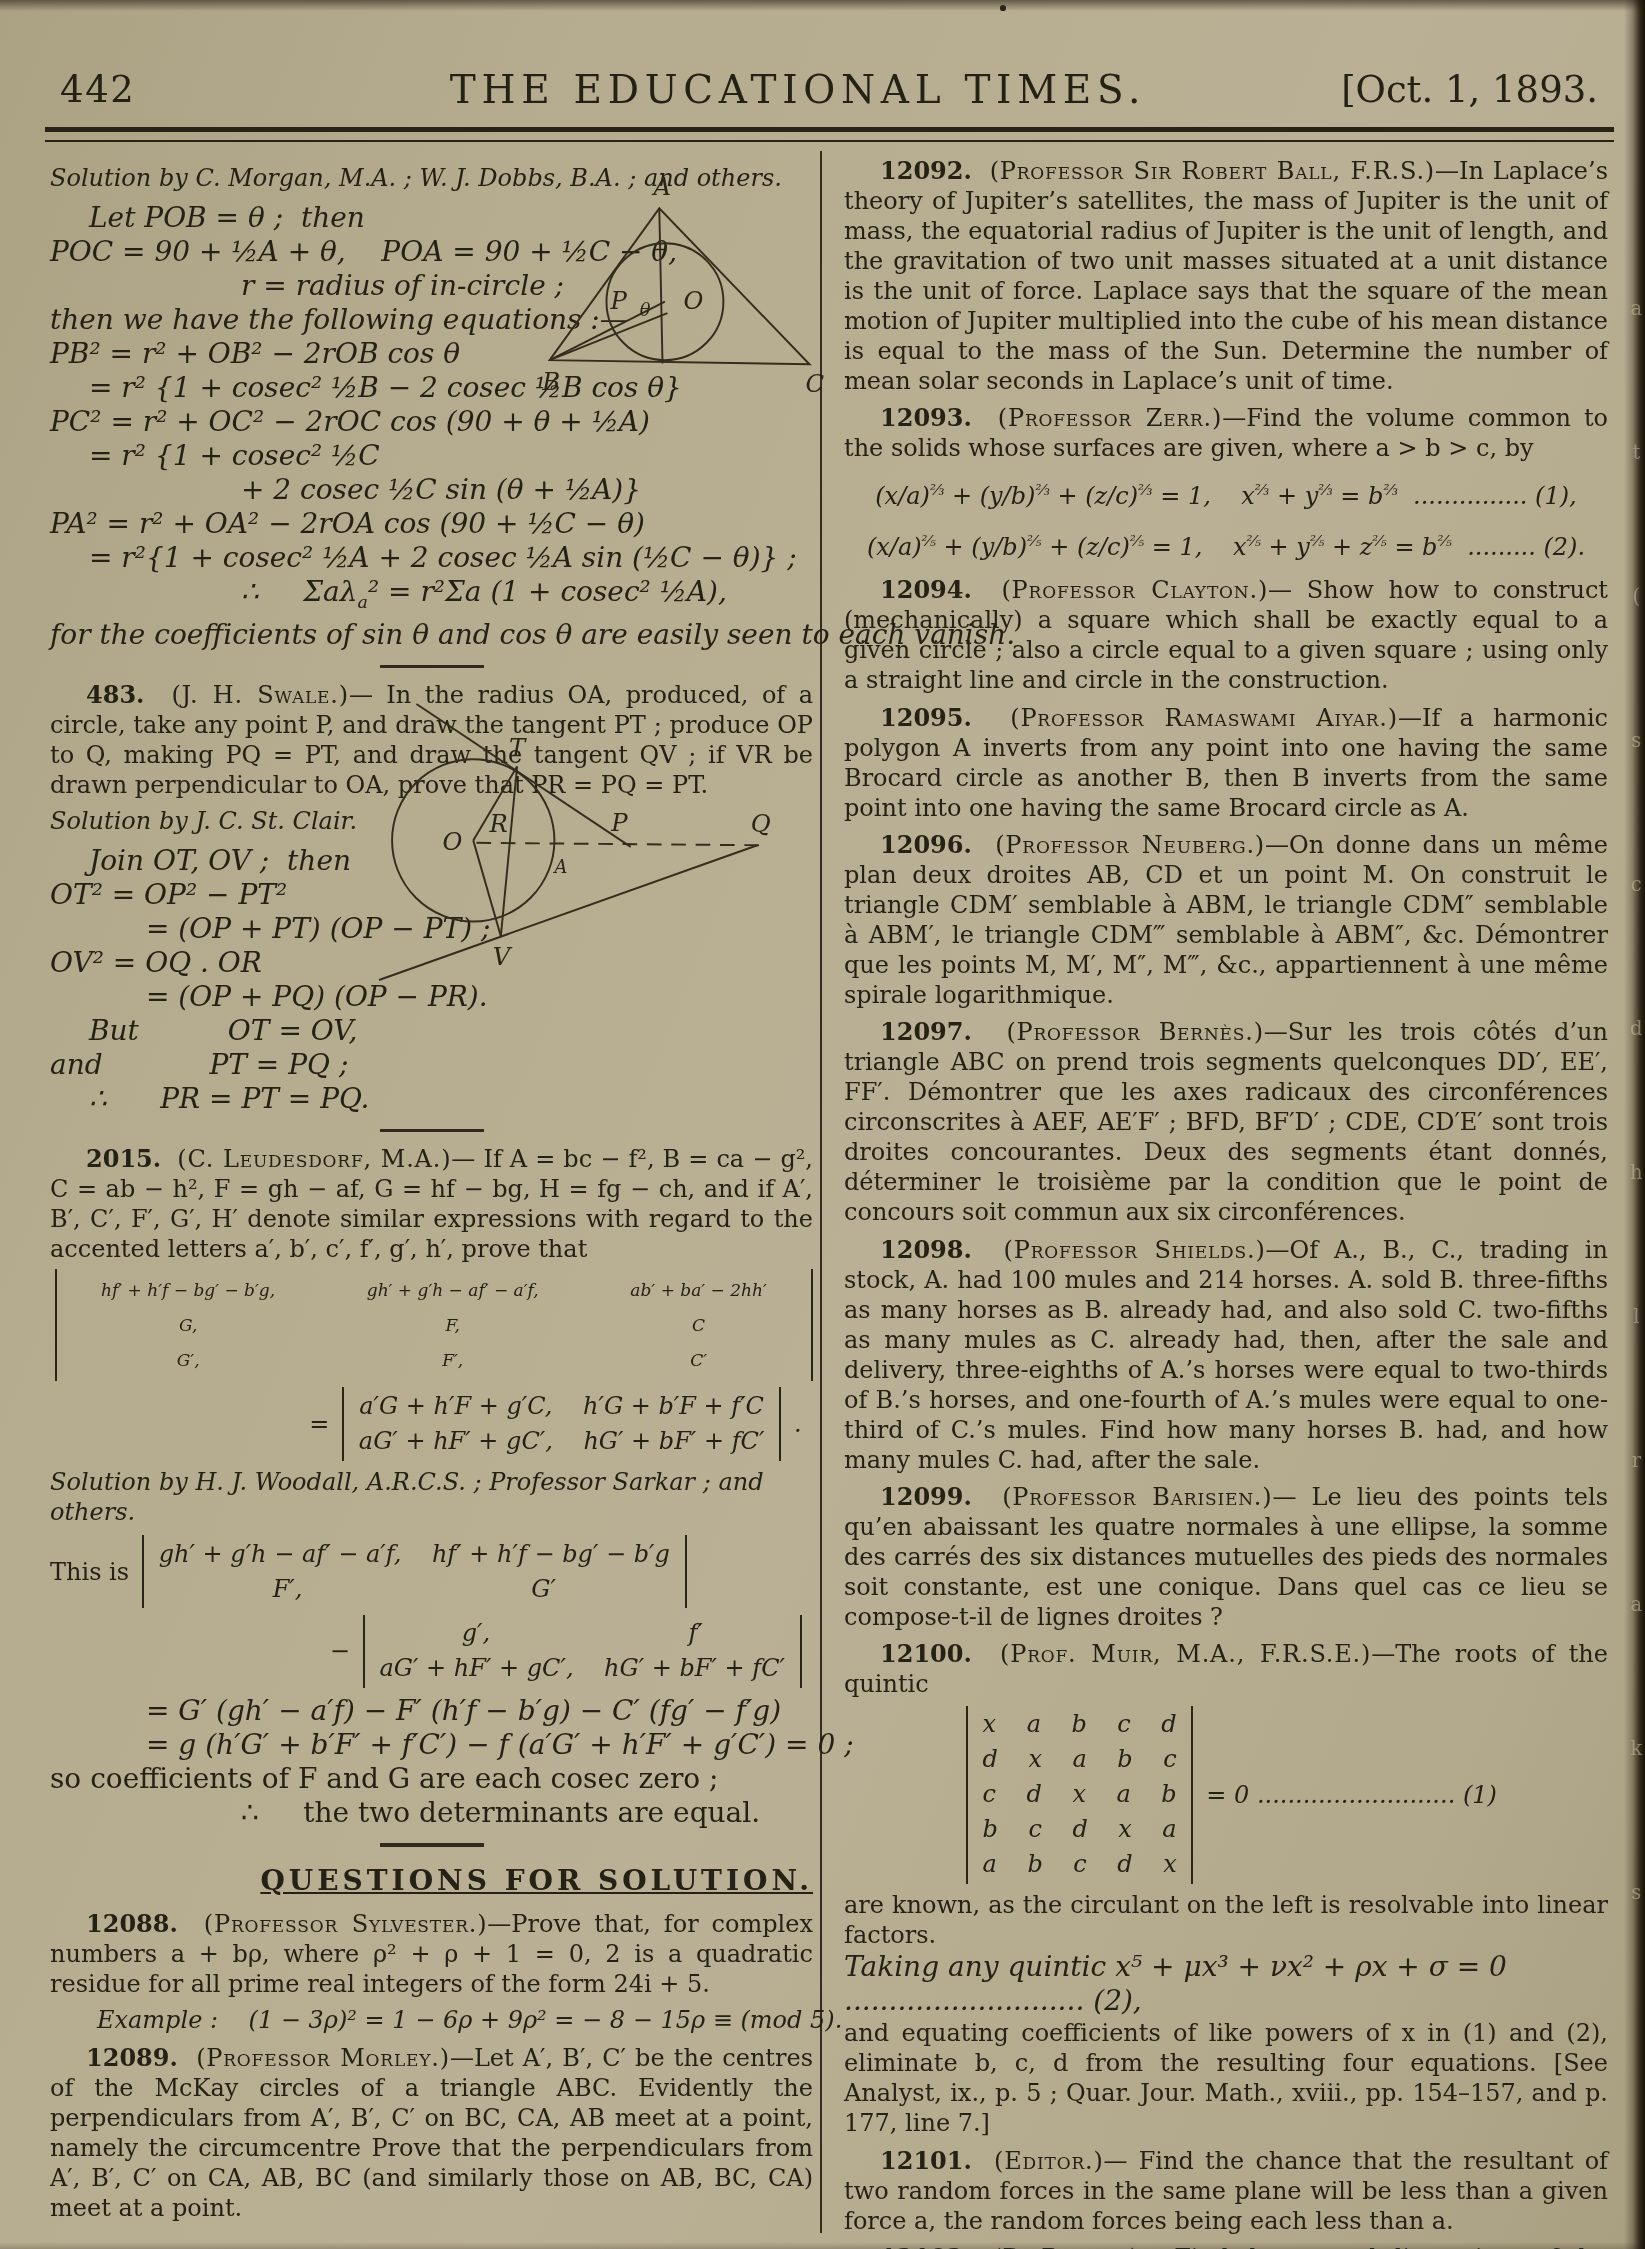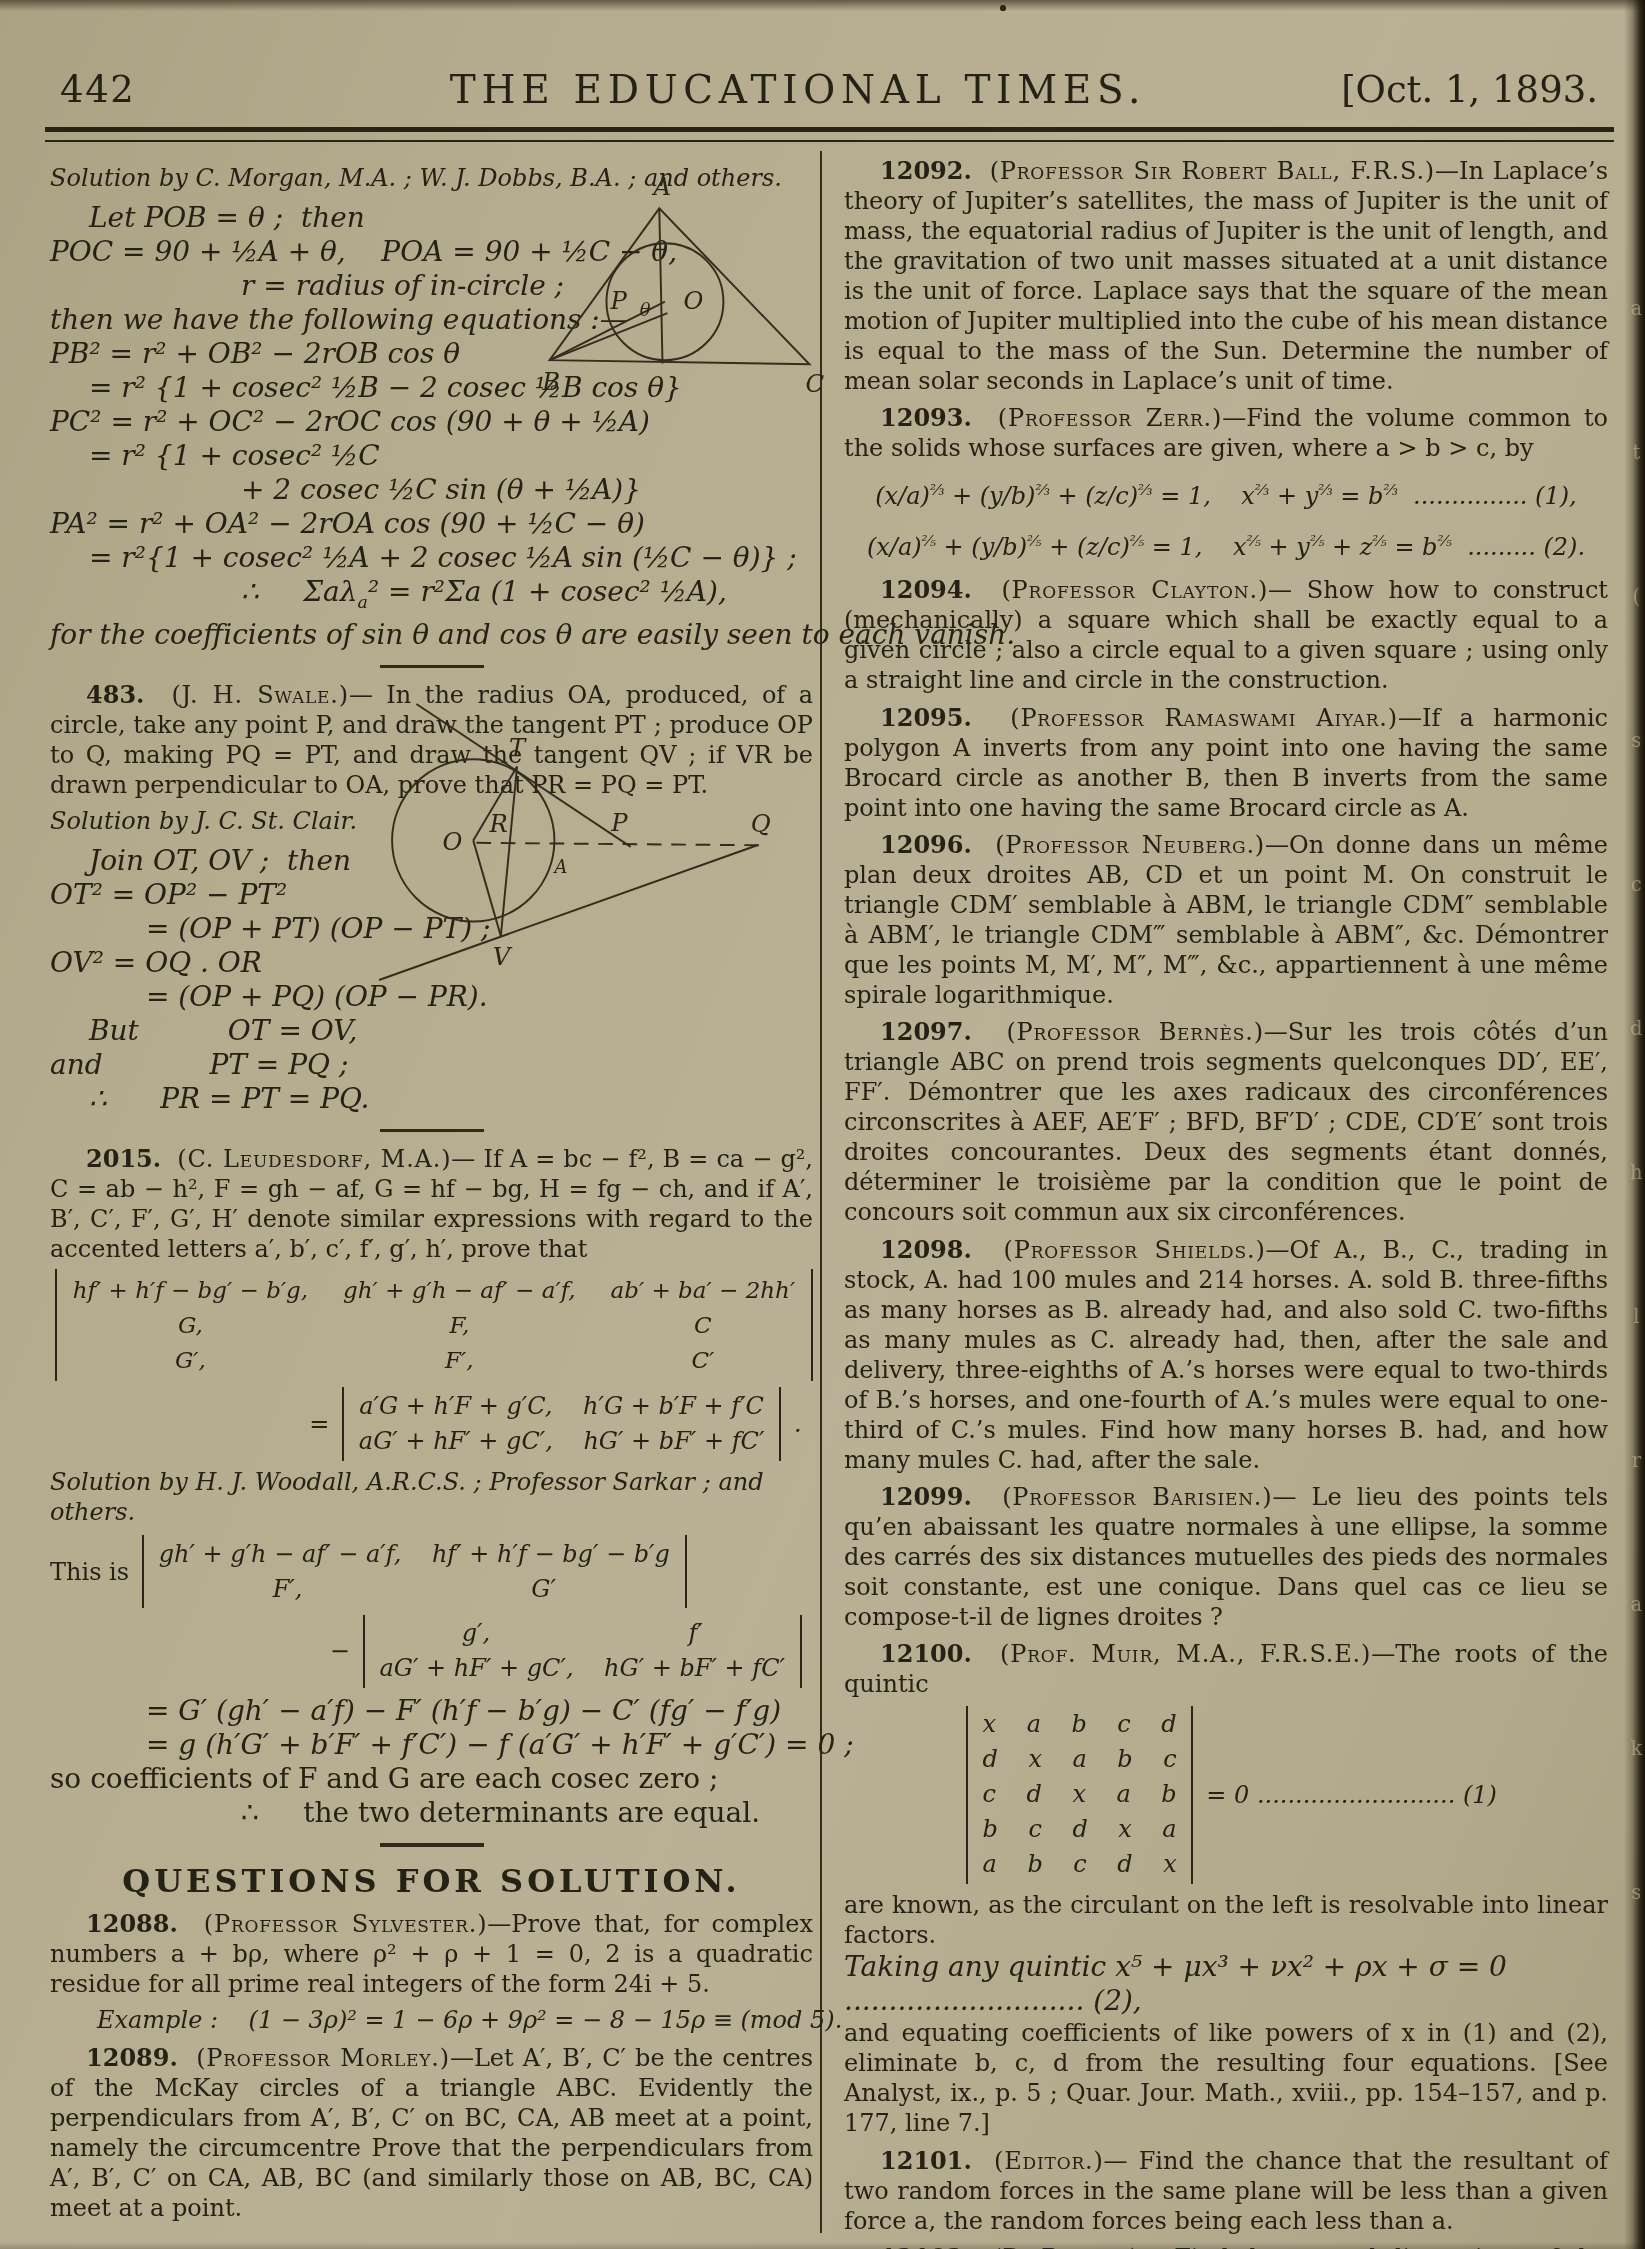--- a/index.html
+++ b/index.html
@@ -25,29 +25,29 @@
 
   .prob{text-align:justify;text-indent:36px;margin:7.3px 0 5.7px;}
   .qnum{font-weight:700;}
   .qauth{font-variant:small-caps;letter-spacing:0.8px;}
   .attrib{text-align:left;font-style:italic;margin:6.5px 0 8px;}
   .m{font-style:italic;white-space:pre;font-size:28px;line-height:34px;}
   .i1{padding-left:39px;}
   .i2{padding-left:96px;}
   .i3{padding-left:191px;}
   .rule-s{width:104px;height:3.2px;background:#2f2a1b;margin:13px auto 11.4px;}
-  .qhead{text-align:center;font-weight:700;letter-spacing:4px;margin:19.5px 0 13px;font-size:32px;}
+  .qhead{text-align:right;font-weight:700;letter-spacing:4px;margin:19.5px 0 13px;font-size:28px;text-decoration:underline;}
   .ex{font-style:italic;padding-left:47px;margin:1.6px 0 8px;white-space:pre;}
   .eqc{text-align:center;font-style:italic;margin:3.2px 0;white-space:pre;line-height:42px;}
 
   .det{display:inline-block;border-left:2.4px solid #2b2518;border-right:2.4px solid #2b2518;
        padding:1.6px 14.6px;vertical-align:middle;}
   .det .r{white-space:pre;font-style:italic;text-align:center;line-height:35px;}
   .det3{display:grid;grid-template-columns:auto auto auto;column-gap:26px;justify-items:center;
-       font-style:italic;font-size:23px;line-height:35px;border-left:2.4px solid #2b2518;
+       font-style:italic;font-size:17px;line-height:35px;border-left:2.4px solid #2b2518;
        border-right:2.4px solid #2b2518;padding:3.2px 11.4px;margin-left:4.9px;}
   .centerline{display:flex;align-items:center;gap:13px;margin:6.5px 0;font-style:italic;}
   .cl-right{justify-content:flex-end;padding-right:11.4px;}
   .cl-mid{padding-left:122px;}
   .sup{font-size:0.62em;vertical-align:super;}
   .sub{font-size:0.62em;vertical-align:sub;}
 
   .fig{position:absolute;pointer-events:none;}
   .fig path,.fig line,.fig circle{fill:none;stroke:#342d1d;stroke-width:2.4;}
   .fig text{fill:#2b2518;font-size:30px;font-style:italic;font-family:"DejaVu Serif",serif;stroke:none;}

